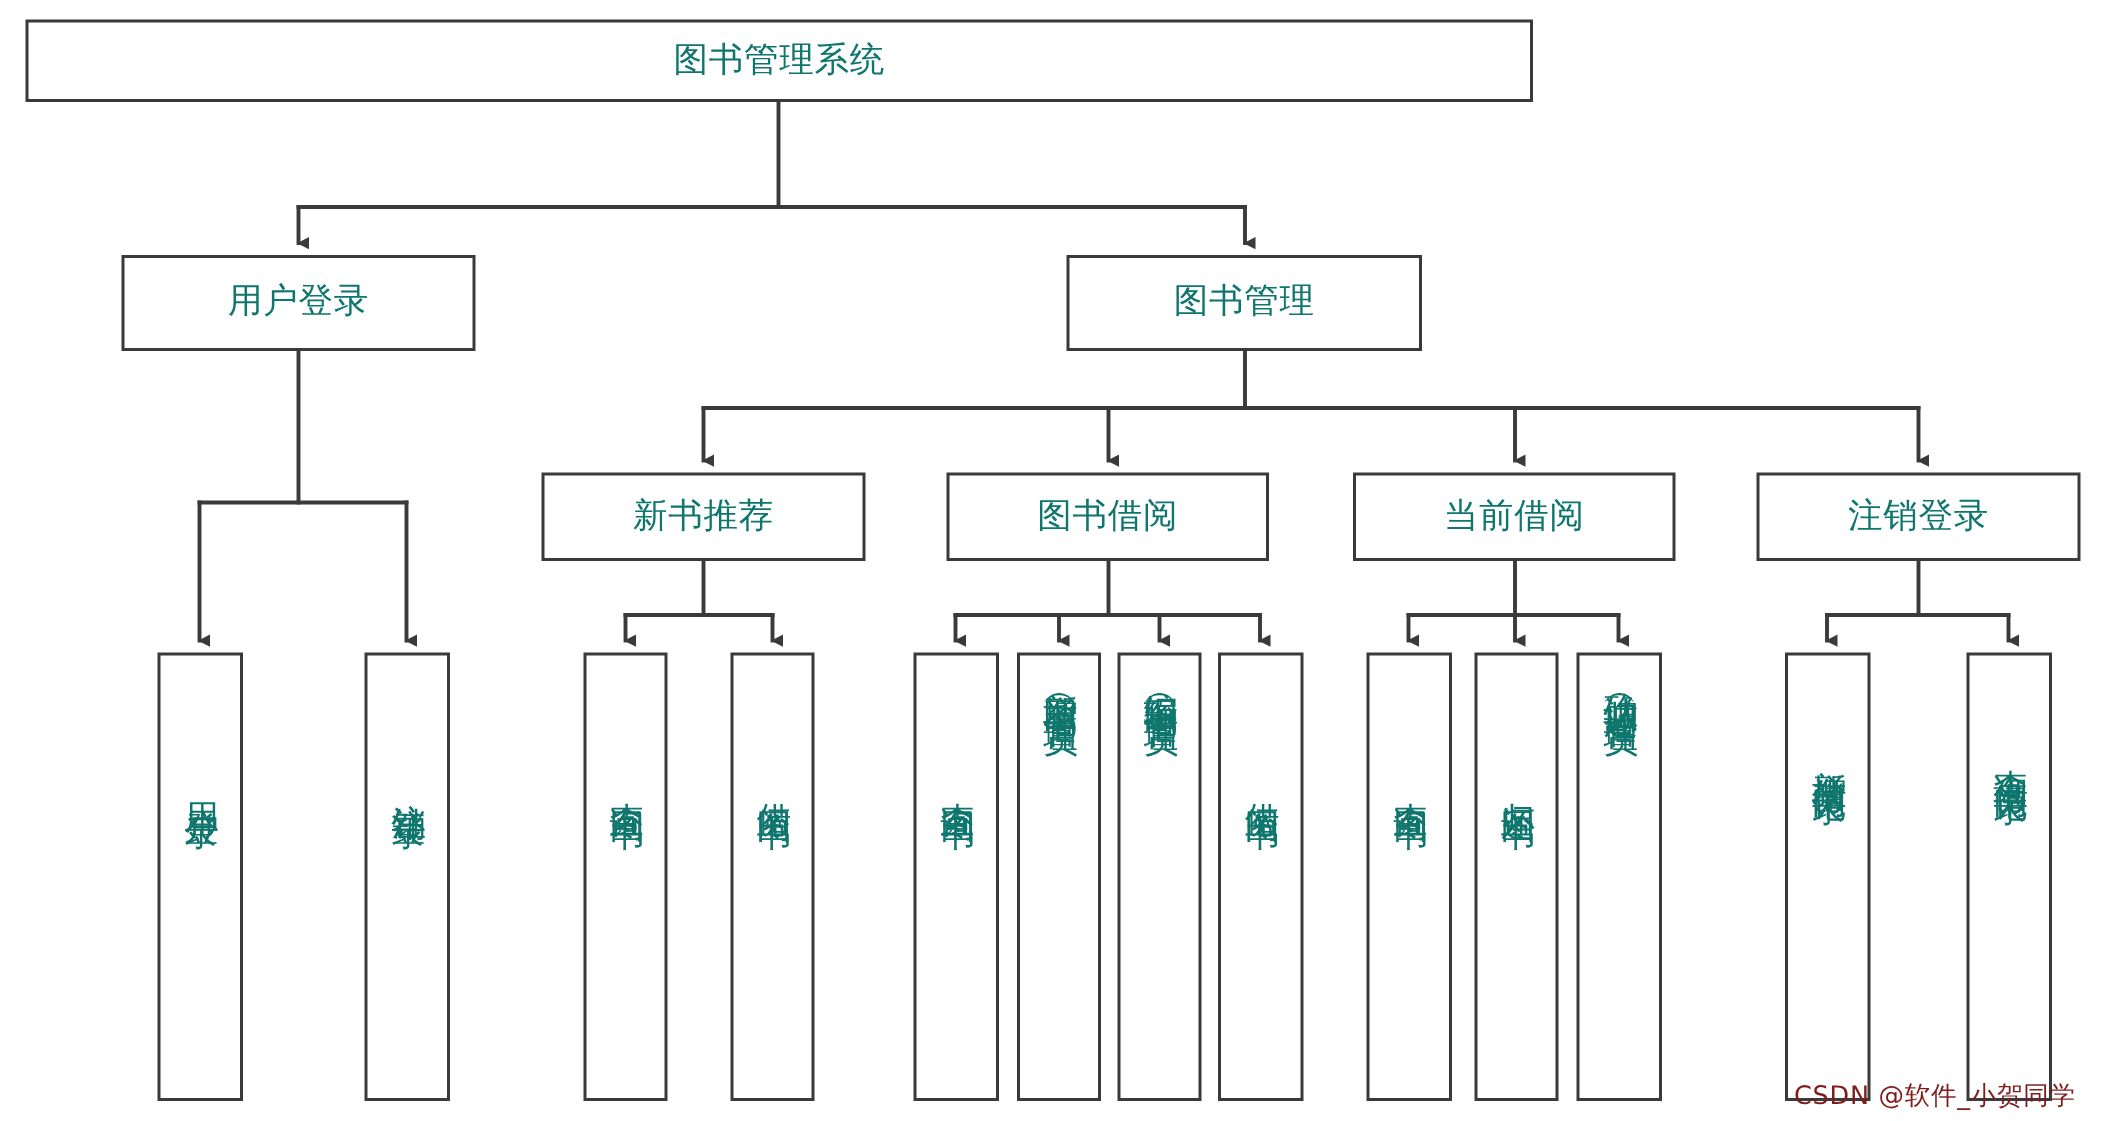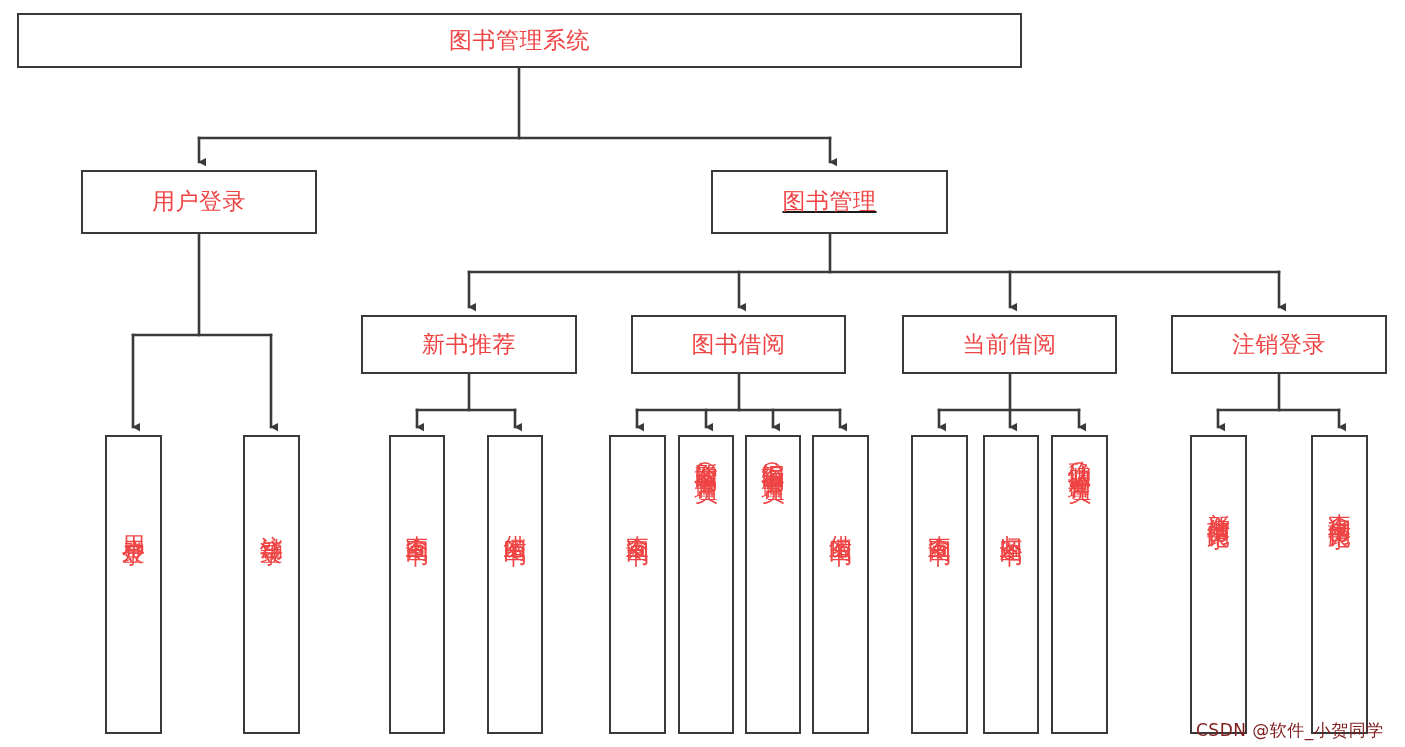--- a/index.html
+++ b/index.html
@@ -33,21 +33,21 @@
     display: flex;
     align-items: center;
     justify-content: center;
     text-align: center;
     z-index: 2;
   }
   .node .label {
     display: block;
     line-height: 1.18;
     letter-spacing: 0.5px;
-    color: #ef4444;
+    color: #0f766e;
   }
   .node.horiz .label {
     writing-mode: horizontal-tb;
     font-size: 23px;
   }
   .node.root .label {
     font-size: 23px;
   }
   .node.vert {
     align-items: flex-start;
@@ -135,21 +135,21 @@
     </g>
   </svg>
 
   <div class="node root horiz" style="left:17px;top:13px;width:1005px;height:55px;">
     <span class="label">图书管理系统</span>
   </div>
 
   <div class="node horiz" style="left:81px;top:170px;width:236px;height:64px;">
     <span class="label">用户登录</span>
   </div>
-  <div class="node horiz" style="left:711px;top:170px;width:237px;height:64px;text-decoration:underline;">
+  <div class="node horiz" style="left:711px;top:170px;width:237px;height:64px;">
     <span class="label">图书管理</span>
   </div>
 
   <div class="node horiz" style="left:361px;top:315px;width:216px;height:59px;justify-content:center;">
     <span class="label">新书推荐</span>
   </div>
   <div class="node horiz" style="left:902px;top:315px;width:215px;height:59px;">
     <span class="label">当前借阅</span>
   </div>
   <div class="node horiz" style="left:631px;top:315px;width:215px;height:59px;">

